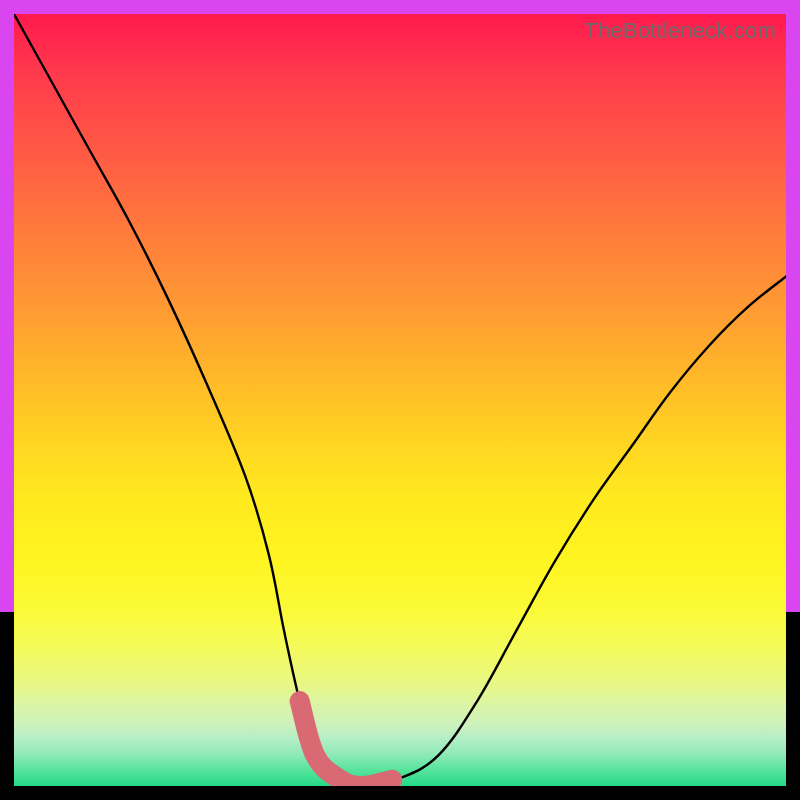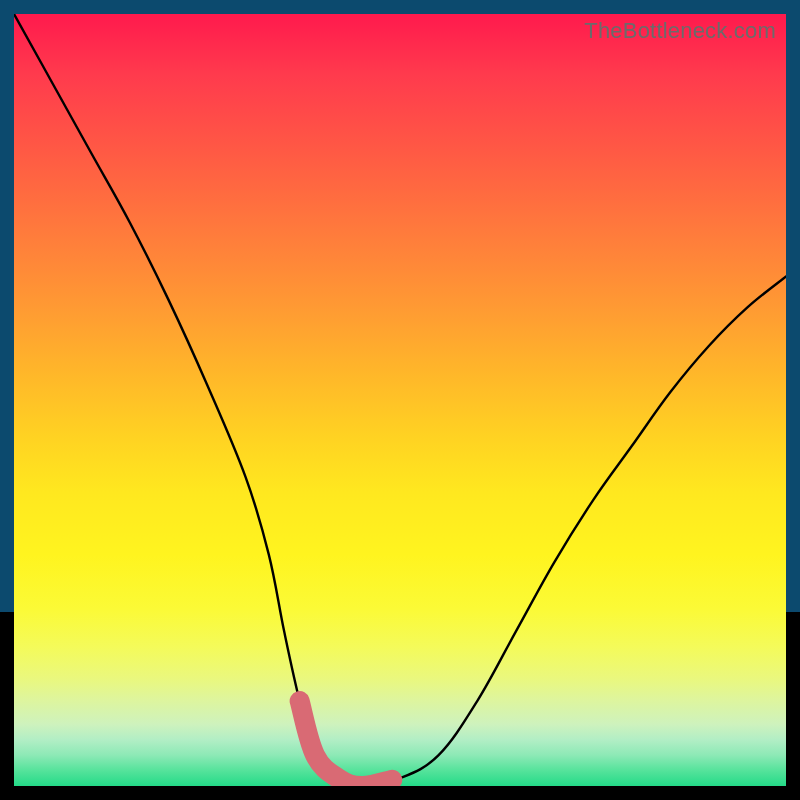--- a/index.html
+++ b/index.html
@@ -8,21 +8,21 @@
     width: 800px;
     height: 800px;
     background: #000;
     overflow: hidden;
     font-family: Arial, Helvetica, sans-serif;
   }
   .frame {
     position: relative;
     width: 800px;
     height: 612px;
-    background: #0c4a6e;
+    background: #d946ef;
   }
   .plot {
     position: absolute;
     left: 14px;
     top: 14px;
     width: 772px;
     height: 772px;
     background: linear-gradient(to bottom,
       #ff1a4d 0%,
       #ff3b4d 8%,

